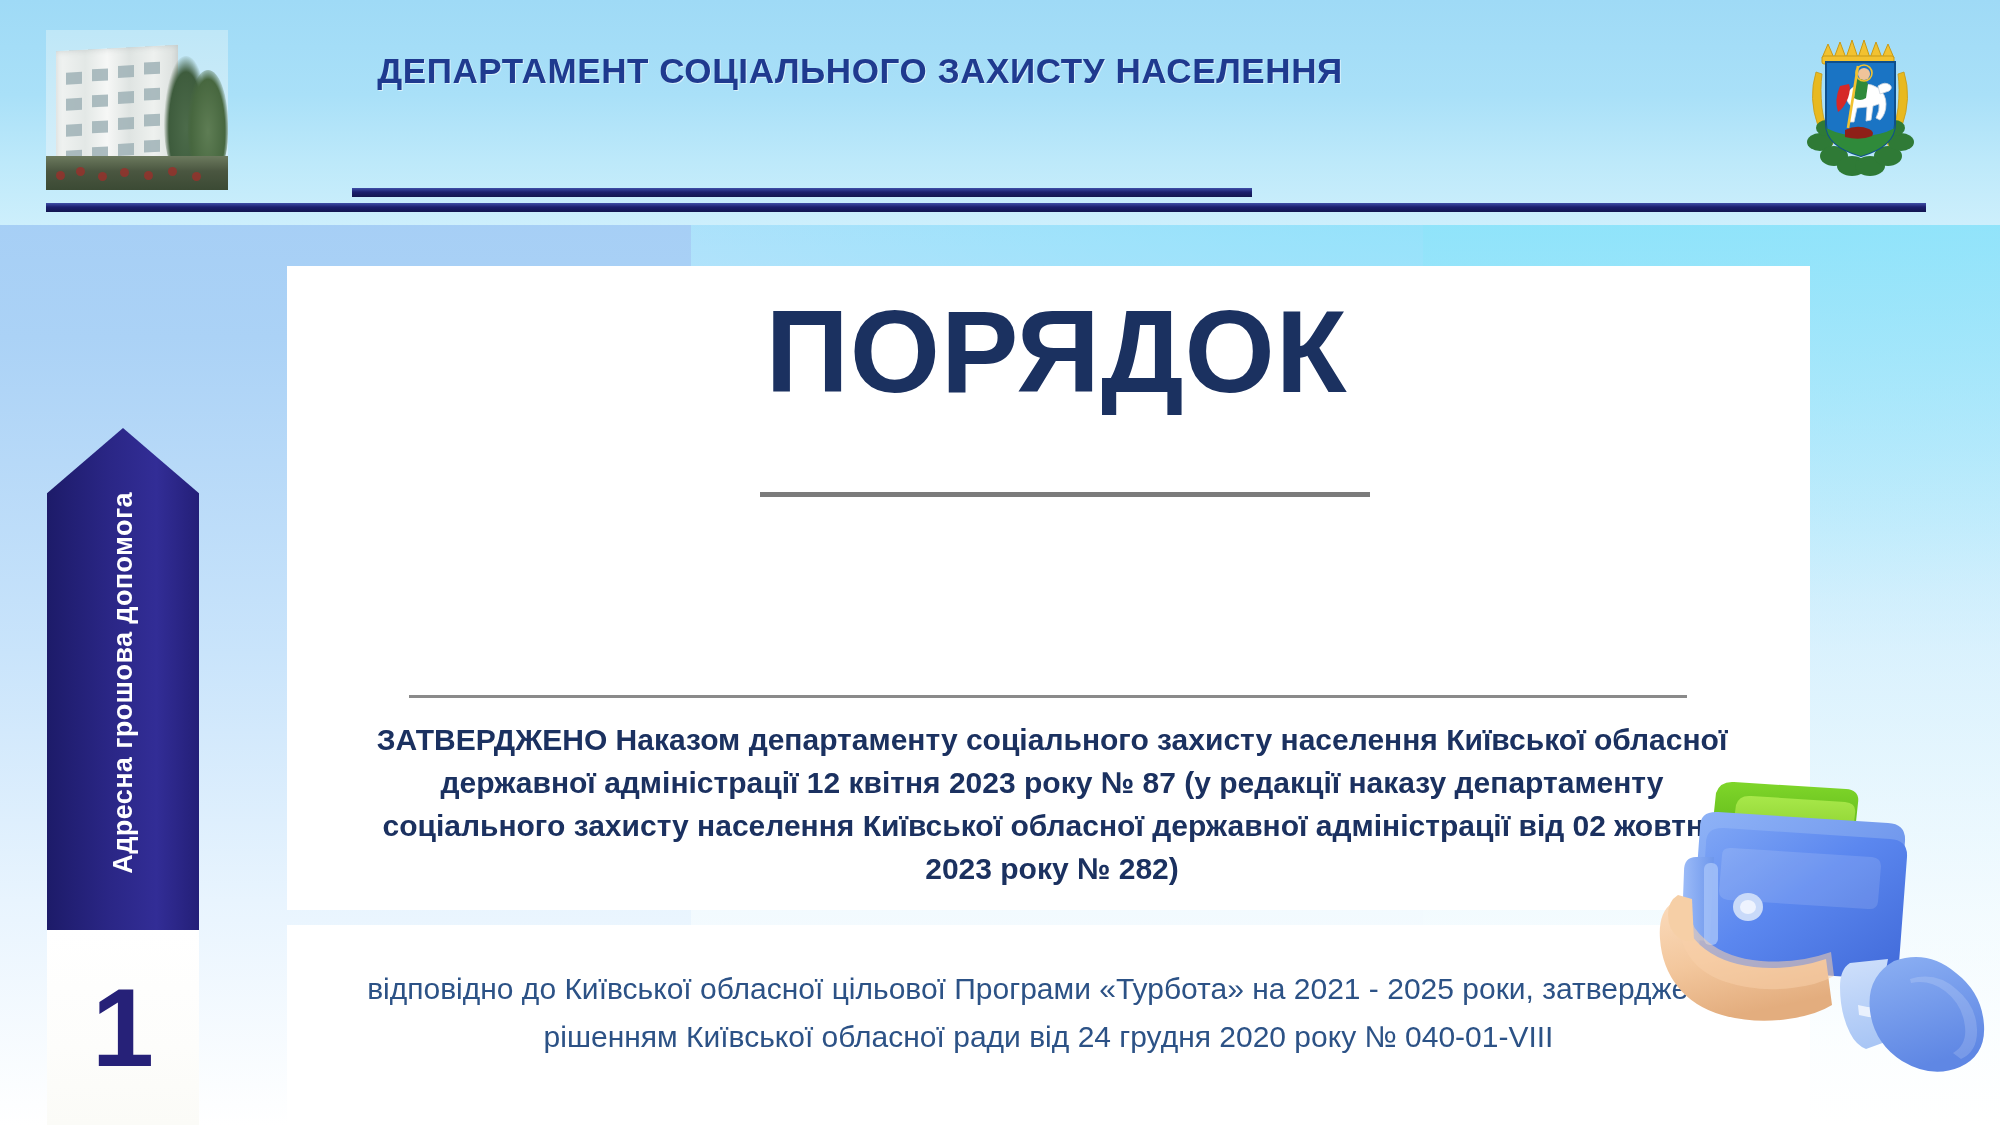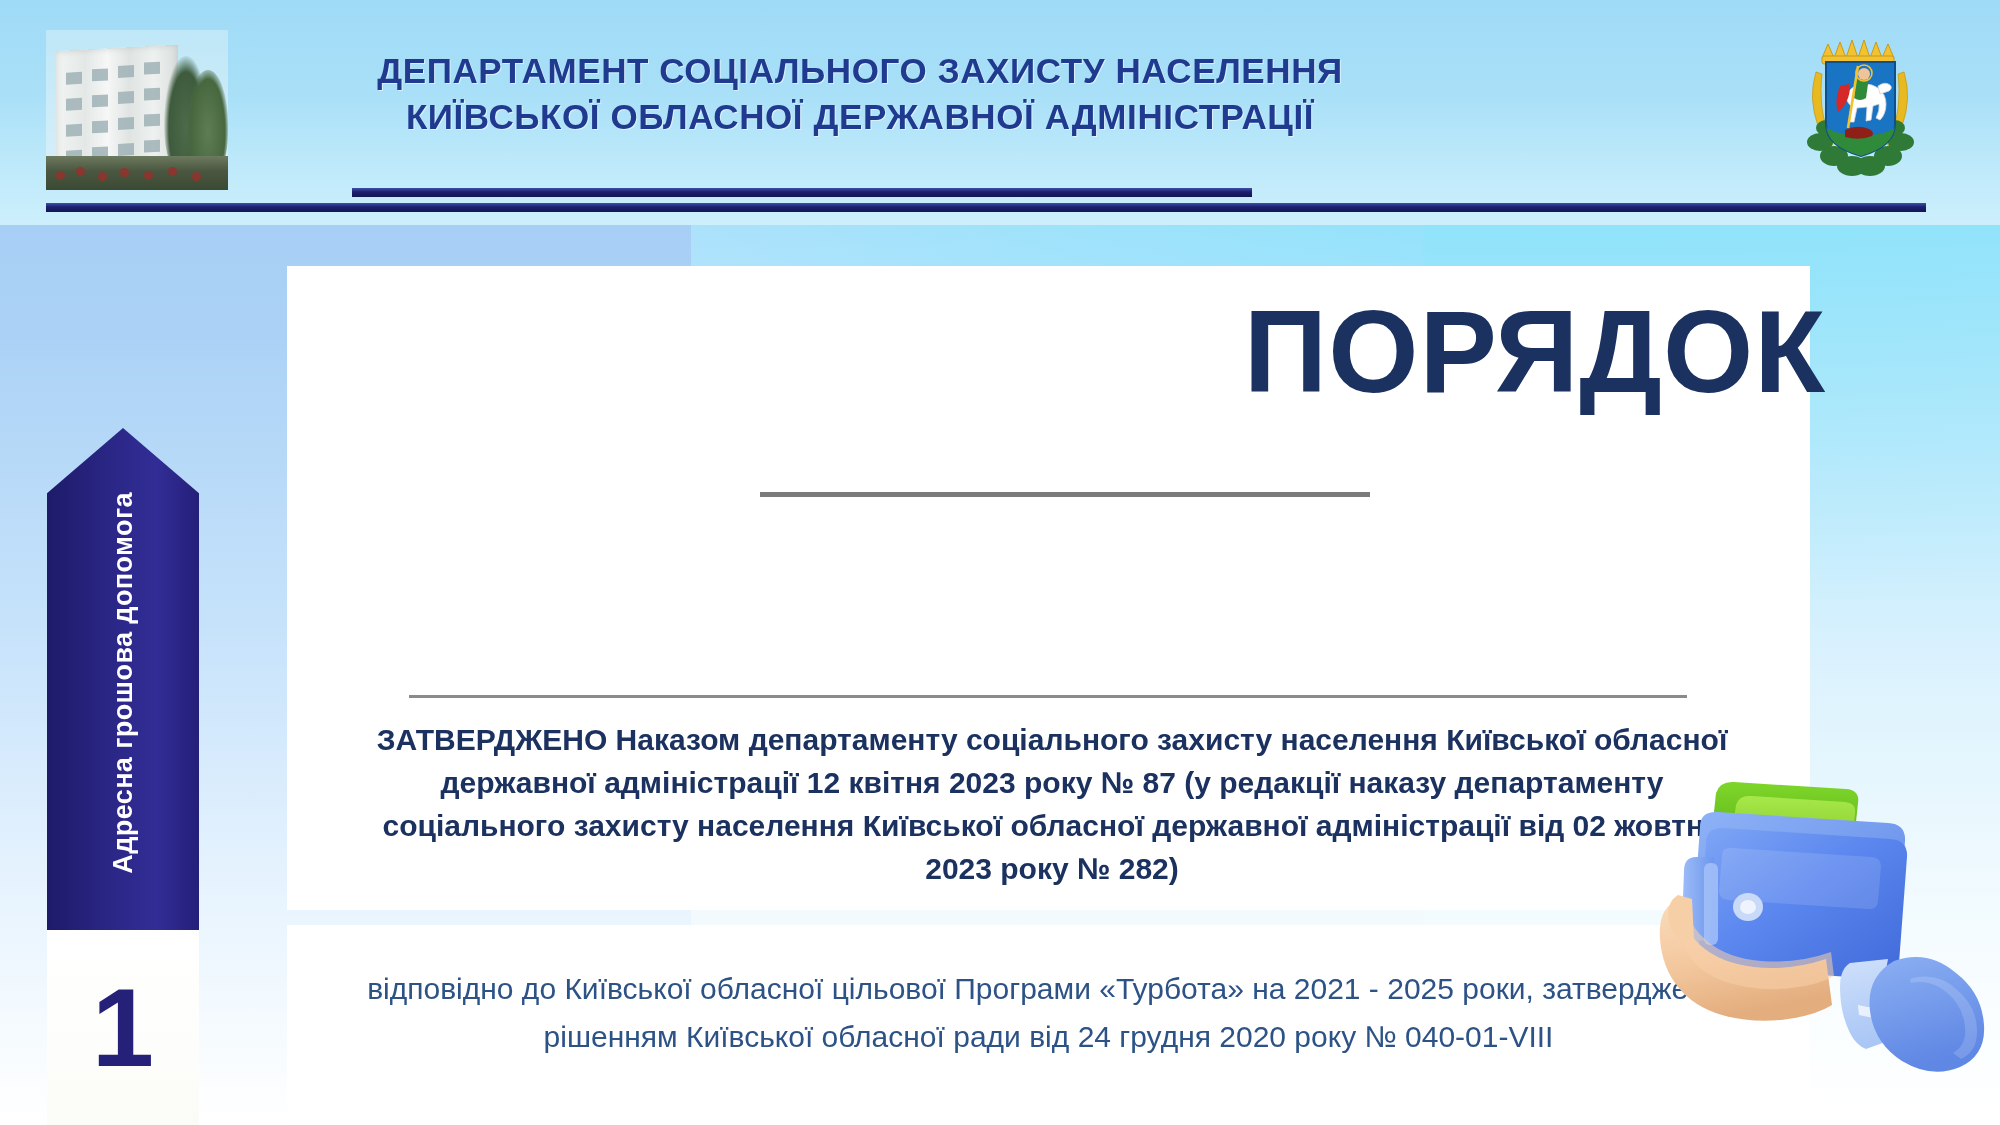--- a/index.html
+++ b/index.html
@@ -162,22 +162,22 @@
 
   
   .card-main {
     position: absolute;
     left: 287px; top: 266px;
     width: 1523px; height: 644px;
     background: #ffffff;
   }
   .doc-title {
     position: absolute;
-    left: 16px; top: 26px; width: 100%;
-    text-align: right;
+    left: 8px; top: 26px; width: 100%;
+    text-align: center;
     font-weight: bold;
     font-size: 116px;
     line-height: 120px;
     color: #1b3160;
     letter-spacing: 1px;
   }
   .rule-thin-1 {
     position: absolute;
     left: 473px; top: 226px;
     width: 610px; height: 5px;
@@ -275,21 +275,20 @@
         <i style="left:48px; bottom:5px;"></i>
         <i style="left:70px; bottom:9px;"></i>
         <i style="left:94px; bottom:6px;"></i>
         <i style="left:118px;bottom:10px;"></i>
         <i style="left:142px;bottom:5px;"></i>
       </div>
     </div>
 
     <div class="header-title">
       <div>ДЕПАРТАМЕНТ СОЦІАЛЬНОГО ЗАХИСТУ НАСЕЛЕННЯ</div>
-      <div>КИЇВСЬКОЇ ОБЛАСНОЇ ДЕРЖАВНОЇ АДМІНІСТРАЦІЇ</div>
     </div>
 
     <div class="header-rule-short"></div>
     <div class="header-rule-long"></div>
 
     <div class="coa">
       <svg viewBox="0 0 120 162" width="120" height="162">
 
         <g fill="#f2c230" stroke="#c79a18" stroke-width="1">
           <path d="M22 34 L28 20 L34 34 Z"></path>

